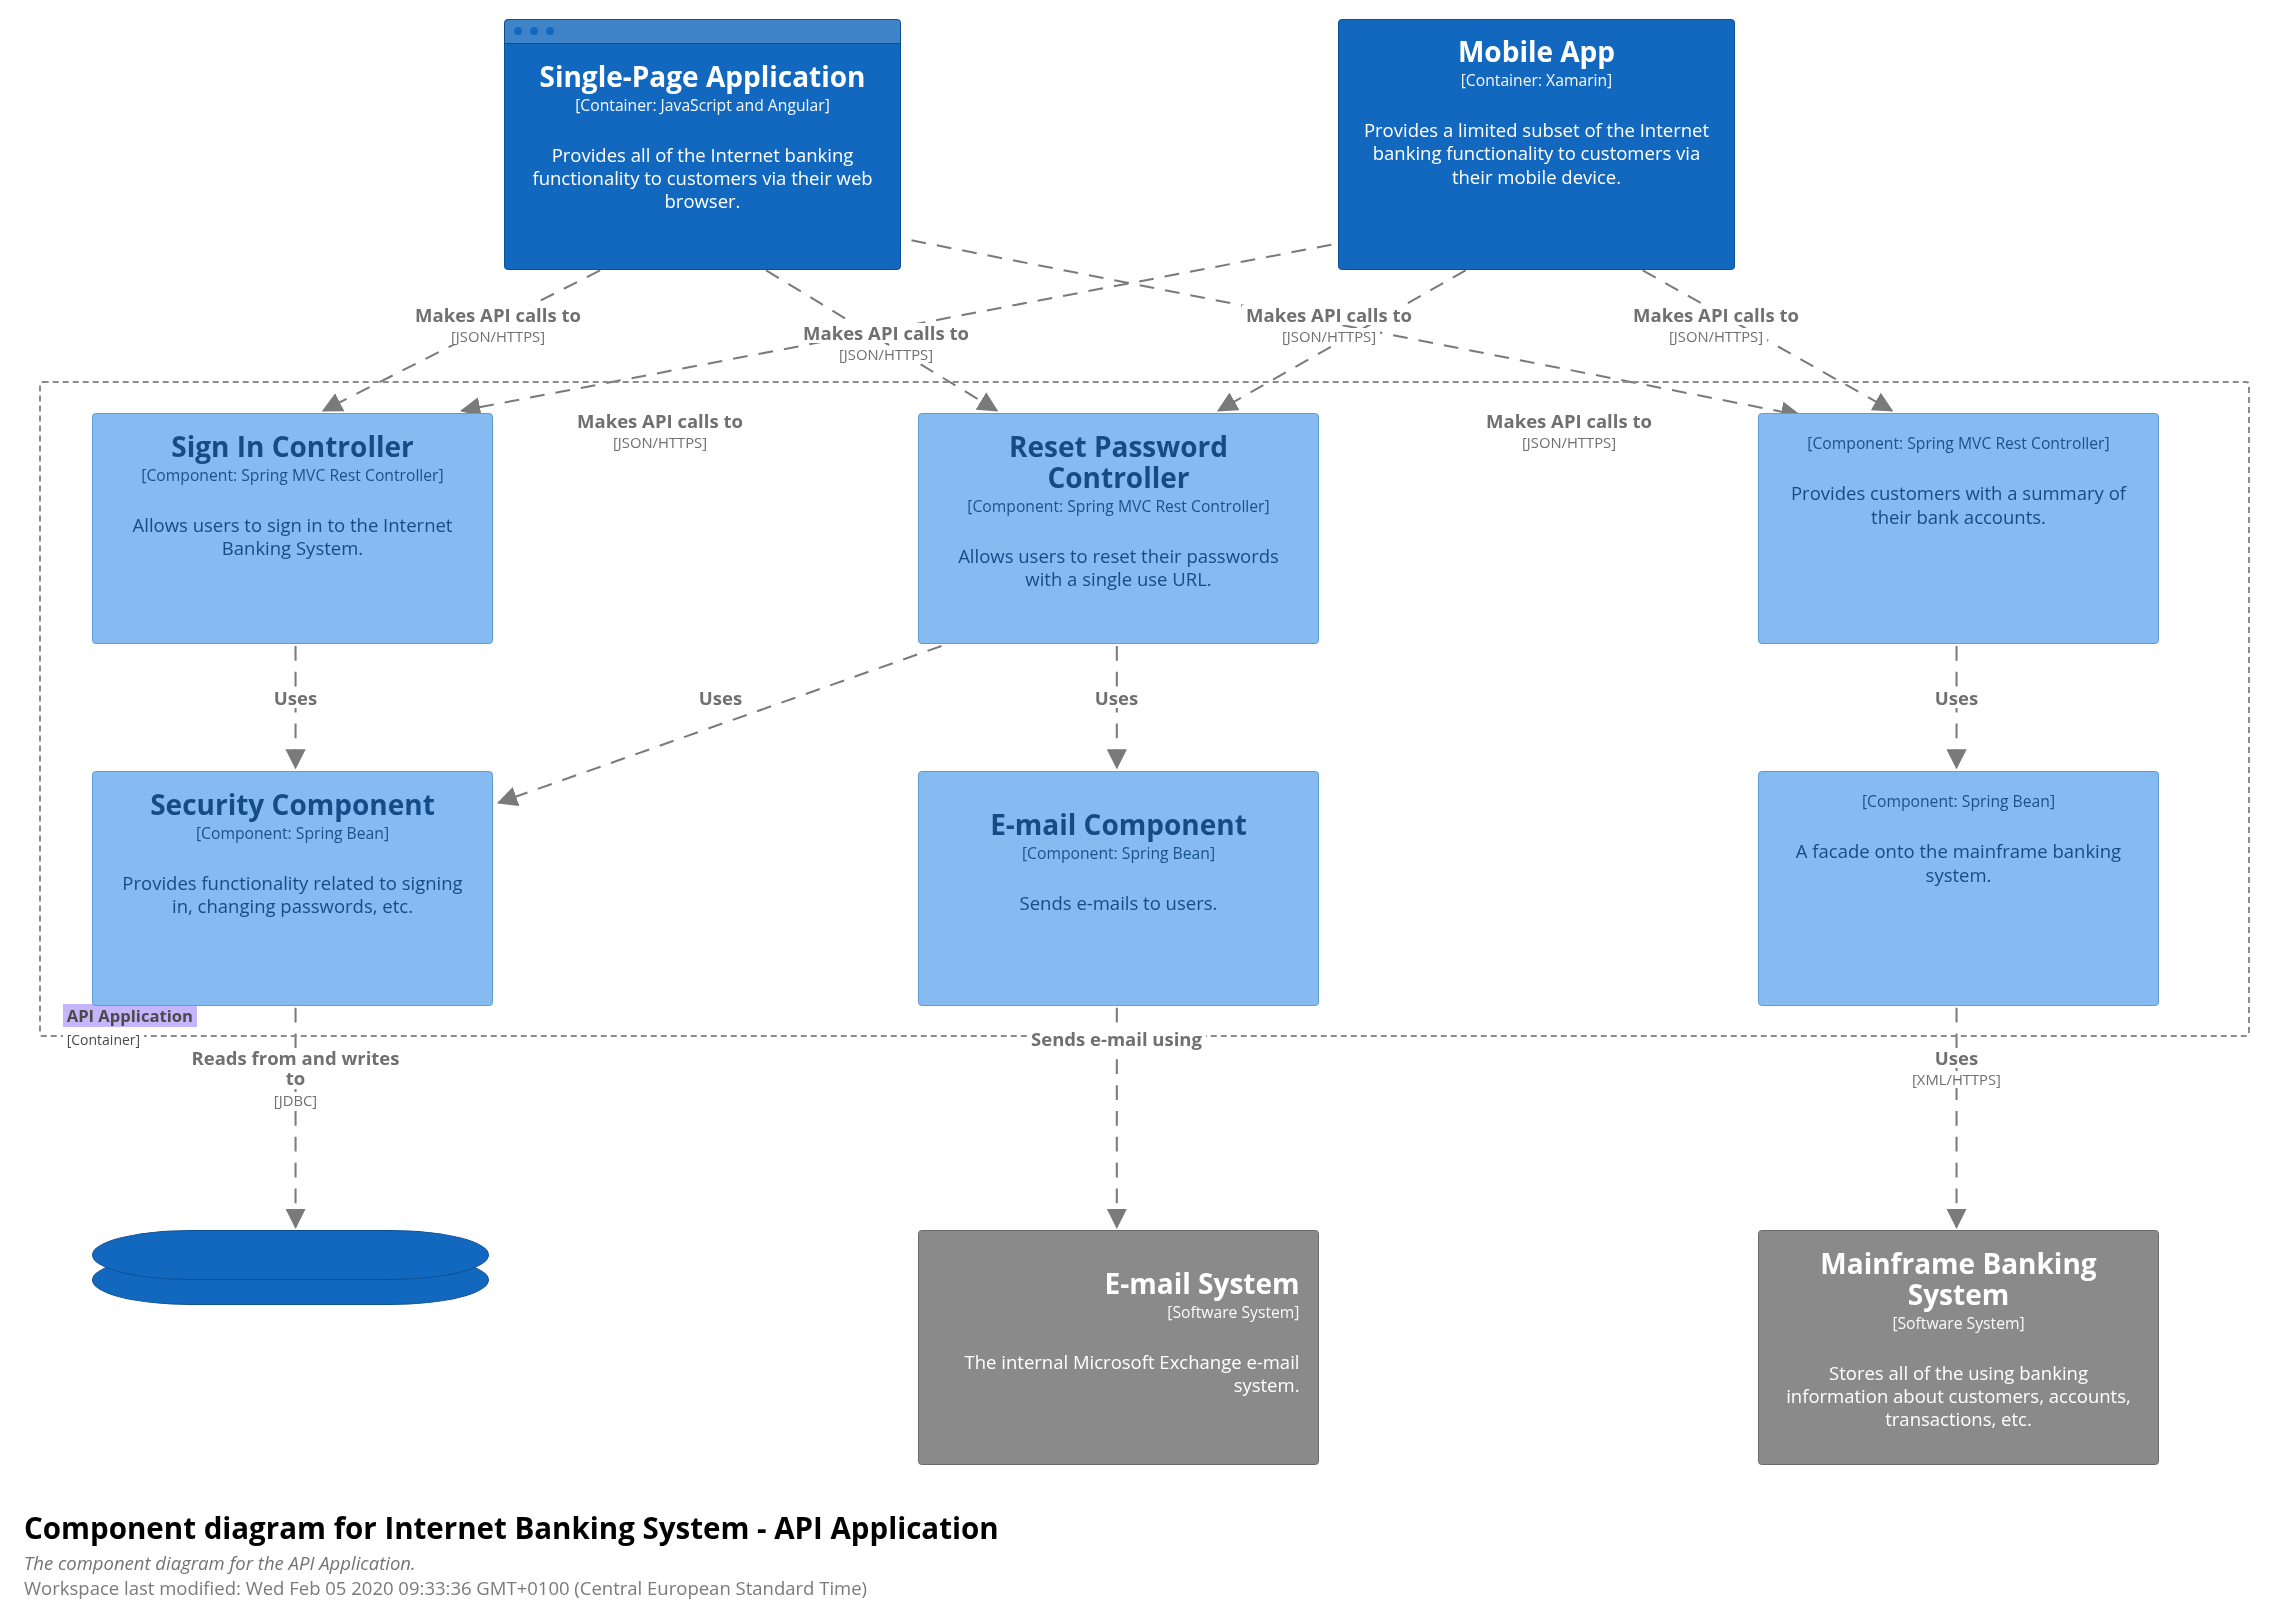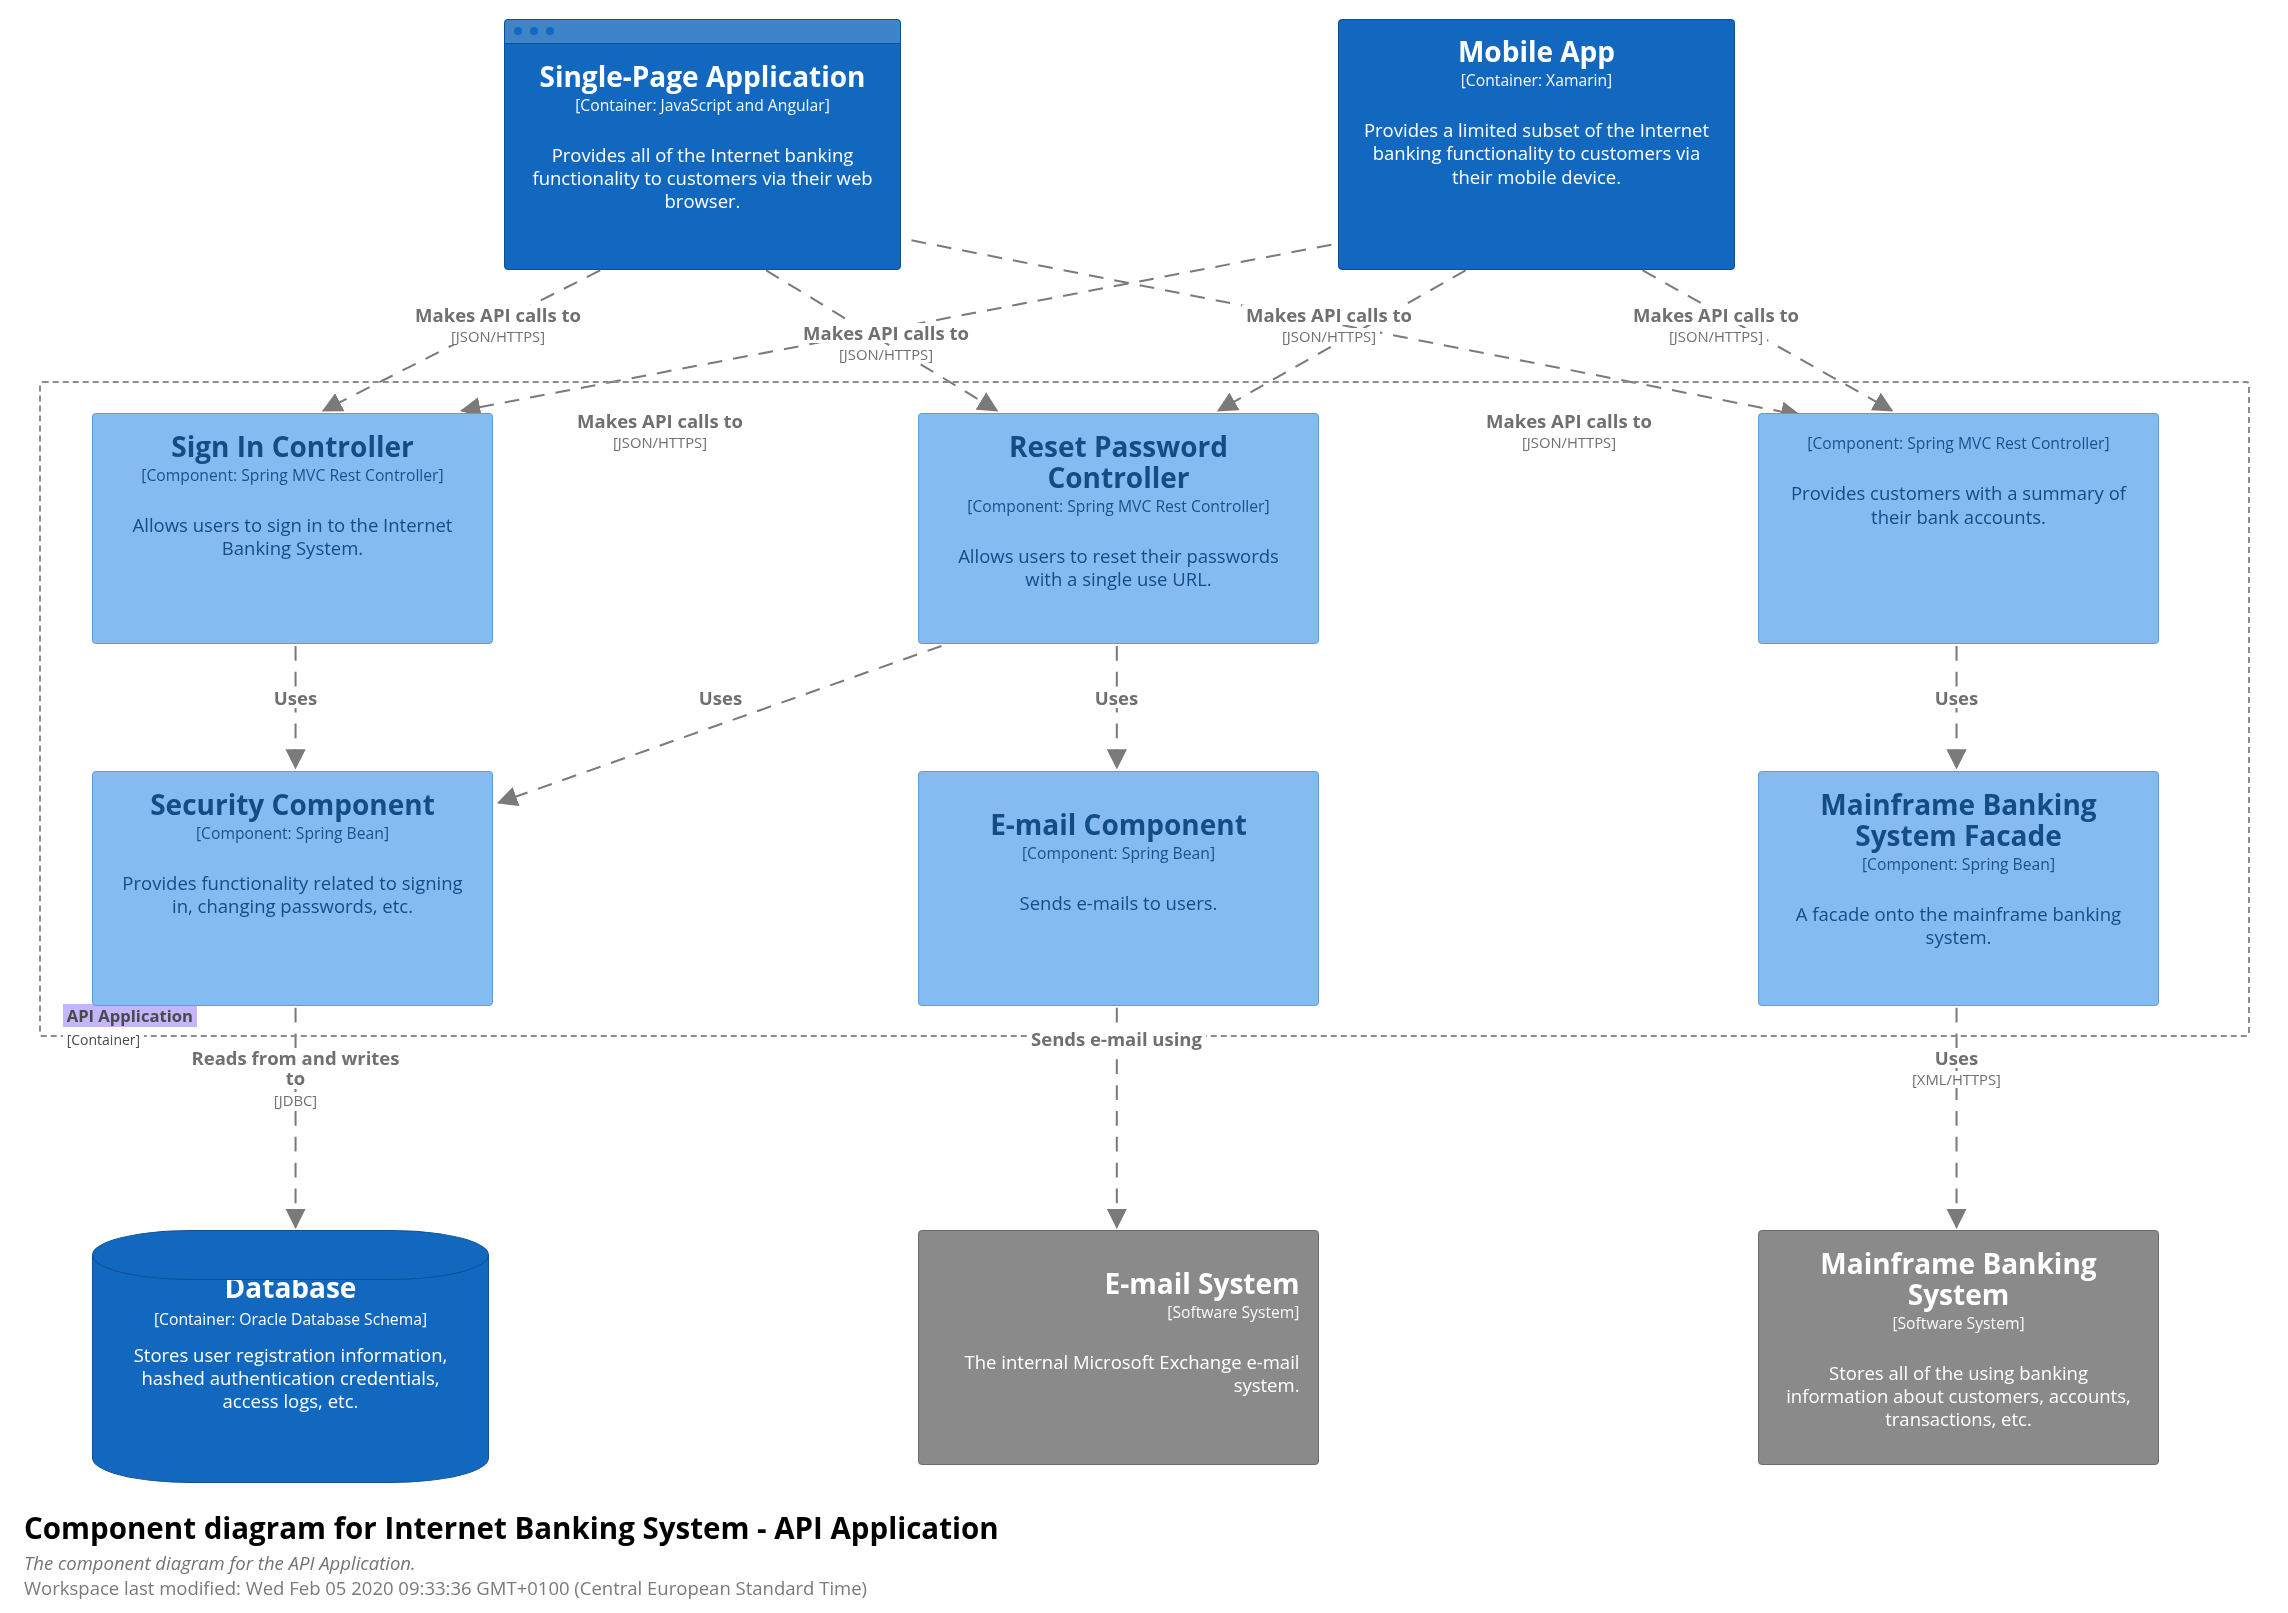--- a/index.html
+++ b/index.html
@@ -206,32 +206,26 @@
     <div class="name">Security Component</div>
     <div class="tech">[Component: Spring Bean]</div>
     <div class="desc">Provides functionality related to signing in, changing passwords, etc.</div>
   </div>
   <div class="node component-light" style="left:918px; top:771px; width:401px; height:235px; padding-top:37px;">
     <div class="name">E-mail Component</div>
     <div class="tech">[Component: Spring Bean]</div>
     <div class="desc">Sends e-mails to users.</div>
   </div>
   <div class="node component-light" style="left:1758px; top:771px; width:401px; height:235px;">
-    <div class="name">Mainframe Banking System Facade</div>
     <div class="tech">[Component: Spring Bean]</div>
     <div class="desc">A facade onto the mainframe banking system.</div>
   </div>
 
   <div class="cylinder" style="left:92px; top:1230px;">
     <div class="cyl-top"></div>
-    <div class="cyl-body">
-      <div class="name">Database</div>
-      <div class="tech">[Container: Oracle Database Schema]</div>
-      <div class="desc">Stores user registration information, hashed authentication credentials, access logs, etc.</div>
-    </div>
     <div class="cyl-bot"></div>
   </div>
 
   <div class="node grey-box" style="left:918px; top:1230px; width:401px; height:235px; padding-top:37px;text-align:right;">
     <div class="name">E-mail System</div>
     <div class="tech">[Software System]</div>
     <div class="desc">The internal Microsoft Exchange e-mail system.</div>
   </div>
   <div class="node grey-box" style="left:1758px; top:1230px; width:401px; height:235px;">
     <div class="name">Mainframe Banking System</div>

